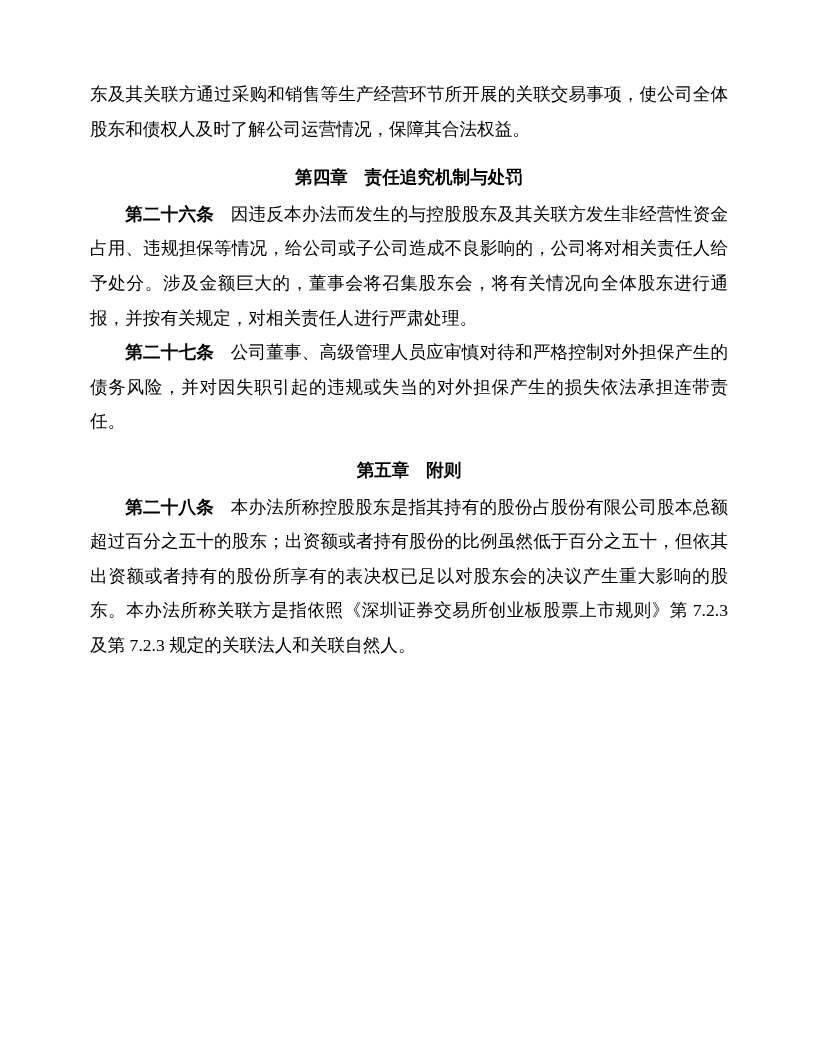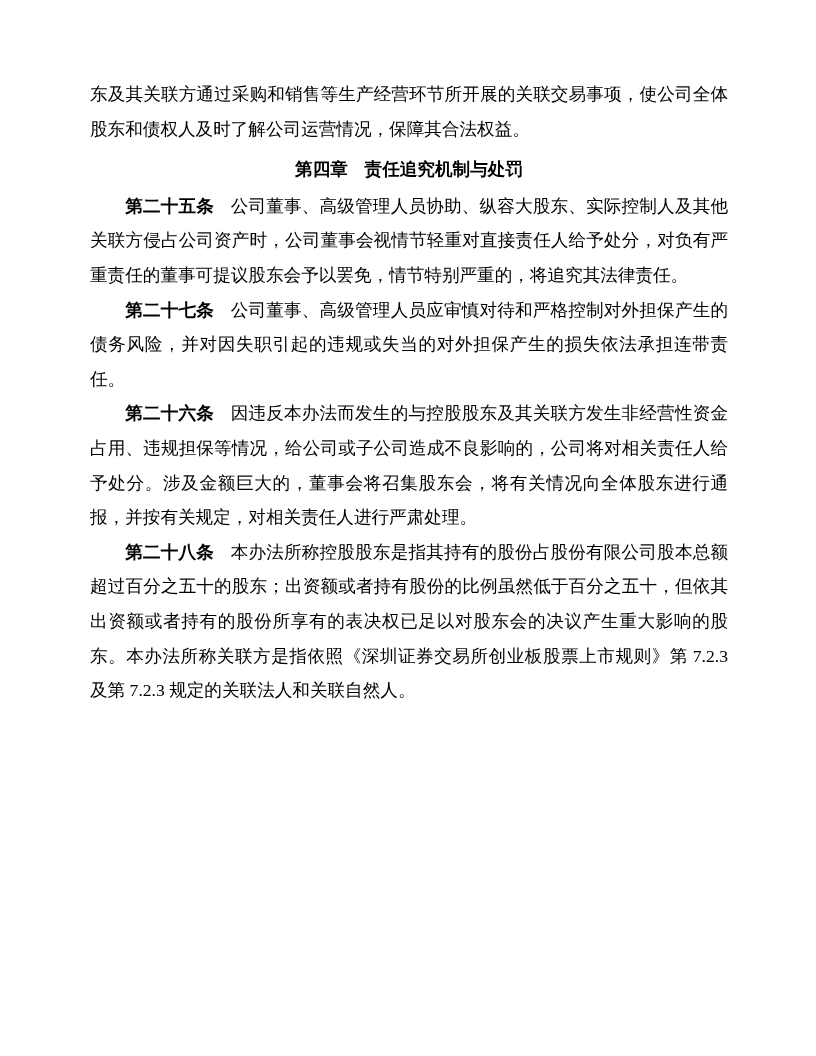--- a/index.html
+++ b/index.html
@@ -28,36 +28,36 @@
   p.continuation {
     text-indent: 0;
   }
   p.article {
     text-indent: 2em;
   }
   p.chapter {
     text-align: center;
     text-indent: 0;
     font-weight: bold;
-    margin-top: 6px;
+    margin-top: 14px;
     margin-bottom: 2px;
   }
   .article-label {
     font-weight: bold;
     margin-right: 0.95em;
   }
   .chapter-num {
     margin-right: 0.95em;
   }
 </style>
 </head>
 <body>
 
 <div class="page">
   <div class="doc-body">
       <p class="continuation"><span>东及其关联方通过采购和销售等生产经营环节所开展的关联交易事项，使公司全体股东和债权人及时了解公司运营情况，保障其合法权益。</span></p>
       <p class="chapter"><span class="chapter-num">第四章</span><span>责任追究机制与处罚</span></p>
-      <p class="article"><span class="article-label">第二十五条</span><span>公司董事、高级管理人员协助、纵容大股东、实际控制人及其他关联方侵占公司资产时，公司董事会视情节轻重对直接责任人给予处分，对负有严重责任的董事可提议股东会予以罢免，情节特别严重的，将追究其法律责任。</span></p>
+      <p class="article"><span class="article-label">第二十六条</span><span>因违反本办法而发生的与控股股东及其关联方发生非经营性资金占用、违规担保等情况，给公司或子公司造成不良影响的，公司将对相关责任人给予处分。涉及金额巨大的，董事会将召集股东会，将有关情况向全体股东进行通报，并按有关规定，对相关责任人进行严肃处理。</span></p>
       <p class="article"><span class="article-label">第二十七条</span><span>公司董事、高级管理人员应审慎对待和严格控制对外担保产生的债务风险，并对因失职引起的违规或失当的对外担保产生的损失依法承担连带责任。</span></p>
-      <p class="article"><span class="article-label">第二十六条</span><span>因违反本办法而发生的与控股股东及其关联方发生非经营性资金占用、违规担保等情况，给公司或子公司造成不良影响的，公司将对相关责任人给予处分。涉及金额巨大的，董事会将召集股东会，将有关情况向全体股东进行通报，并按有关规定，对相关责任人进行严肃处理。</span></p>
+      <p class="chapter"><span class="chapter-num">第五章</span><span>附则</span></p>
       <p class="article"><span class="article-label">第二十八条</span><span>本办法所称控股股东是指其持有的股份占股份有限公司股本总额超过百分之五十的股东；出资额或者持有股份的比例虽然低于百分之五十，但依其出资额或者持有的股份所享有的表决权已足以对股东会的决议产生重大影响的股东。本办法所称关联方是指依照《深圳证券交易所创业板股票上市规则》第 7.2.3 及第 7.2.3 规定的关联法人和关联自然人。</span></p>
     </div>
 </div>
 
 </body></html>

